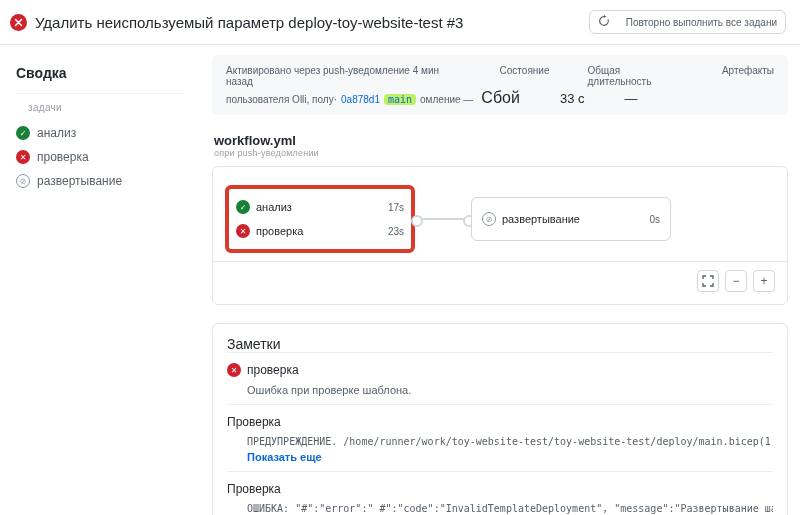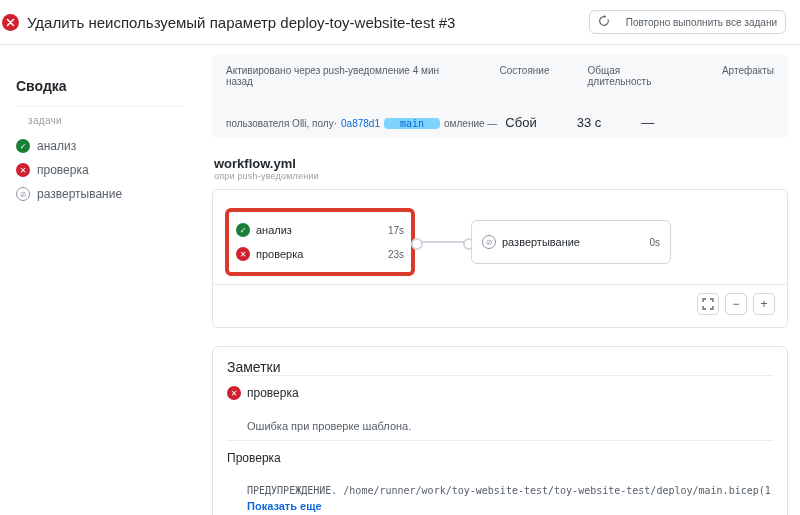--- a/index.html
+++ b/index.html
@@ -8,21 +8,21 @@
     background: #ffffff;
     color: #24292f;
     font-size: 12px;
     width: 800px;
     height: 515px;
     overflow: hidden;
   }
   .header {
     display: flex;
     align-items: center;
-    padding: 10px 14px 10px 2px;
+    padding: 10px 14px 10px 10px;
     border-bottom: 1px solid #e1e4e8;
     gap: 8px;
   }
   .header .title {
     font-size: 15px;
     color: #24292f;
     flex: 1;
     white-space: nowrap;
     overflow: hidden;
   }
@@ -59,21 +59,20 @@
     padding: 12px 0 0 0;
   }
   .sidebar-tab {
     padding: 8px 16px;
     font-size: 14px;
     color: #24292f;
     cursor: pointer;
   }
   .sidebar-tab.active {
     font-weight: 600;
-    margin-top: 13px;
   }
   .sidebar-divider {
     height: 1px; background: #f0f1f2; margin: 4px 16px;
   }
   .sidebar-sub {
     font-size: 10px;
     color: #9aa0a6;
     padding: 4px 16px 8px 16px;
     letter-spacing: 0.3px;
     margin-left: 12px;
@@ -116,31 +115,30 @@
     color: #57606a;
     flex-wrap: nowrap;
     white-space: nowrap;
   }
   .summary-labels {
     display:flex; gap: 38px;
     font-size:10px; color:#57606a;
     margin-bottom:2px;
   }
   .run-status {
-    font-size: 13px;
+    font-size: 16px;
     color: #24292f;
     margin-left: 4px;
-    margin-top: 26px;
   }
   .branch-chip {
     display:inline-block;
-    background:#7dd3fc;
+    background:#bef264;
     color:#0969da;
     border-radius:4px;
-    padding:0 16px;
+    padding:0 4px;
     font-family: ui-monospace, SFMono-Regular, Menlo, monospace;
     font-size:10px;
   }
   .dur-col { margin-left: 36px; }
   .art-col { margin-left: 36px; }
 
   .workflow-wrap {
     margin-top: 18px;
   }
   .workflow-title {
@@ -220,21 +218,21 @@
     border-top:1px solid #eaecef;
     padding:10px 0 8px 0;
     font-size:11px;
   }
   .note-item:first-of-type{ border-top:none; }
   .note-head{
     display:flex; align-items:center; gap:6px;
     font-size:12px; color:#24292f;
   }
   .note-body{
-    color:#57606a; margin-top:20px;
+    color:#57606a; margin-top:7px;
     font-family: ui-monospace, SFMono-Regular, Menlo, monospace;
     font-size:10px;
     white-space: nowrap;
     overflow: hidden;
     text-overflow: clip;
   }
   .note-body.plain{ font-family:inherit; font-size:11px; }
   .show-more{
     color:#0969da; font-size:11px; margin-top:4px; cursor:pointer;
   }

